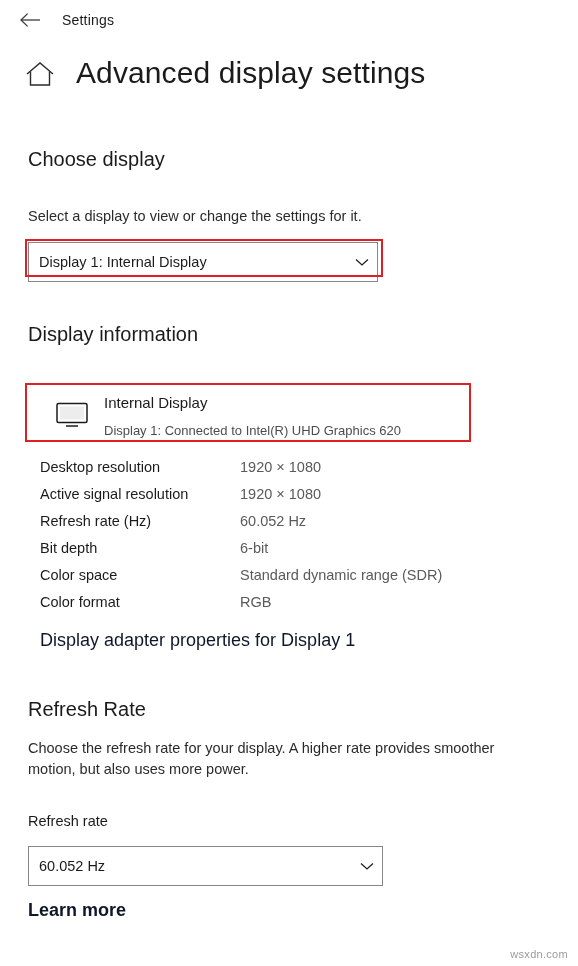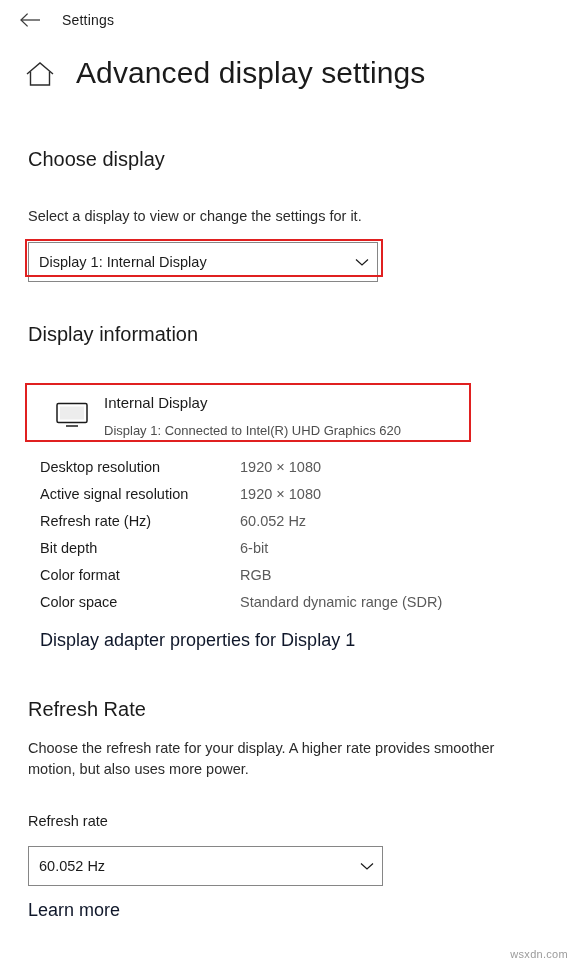--- a/index.html
+++ b/index.html
@@ -122,21 +122,21 @@
   }
   .spec-key { color: #1b1b1b; padding-left: 12px !important; width: 212px; }
   .spec-val { color: #5a5a5a; }
 
   .link {
     font-size: 18px;
     color: #0f172a;
     text-decoration: none;
     padding-left: 12px;
   }
-  .link.plain { padding-left: 0; }
+  .link.plain { padding-left: 0; font-weight: bold; }
 
   .watermark {
     position: absolute;
     right: 10px; bottom: 6px;
     font-size: 11px;
     color: #9b9b9b;
     letter-spacing: 0.3px;
   }
 </style>
 </head>
@@ -220,26 +220,26 @@
         </tr>
         <tr>
           <td class="spec-key">Refresh rate (Hz)</td>
           <td class="spec-val">60.052 Hz</td>
         </tr>
         <tr>
           <td class="spec-key">Bit depth</td>
           <td class="spec-val">6-bit</td>
         </tr>
         <tr>
+          <td class="spec-key">Color space</td>
+          <td class="spec-val">Standard dynamic range (SDR)</td>
+        </tr>
+        <tr>
           <td class="spec-key">Color format</td>
           <td class="spec-val">RGB</td>
-        </tr>
-        <tr>
-          <td class="spec-key">Color space</td>
-          <td class="spec-val">Standard dynamic range (SDR)</td>
         </tr>
       </tbody>
     </table>
   </div>
 
   <div class="content" style="top:630px; width:500px;">
     <a class="link" href="#">Display adapter properties for Display 1</a>
   </div>
 
   <div class="content" style="top:698px; width:500px;">

